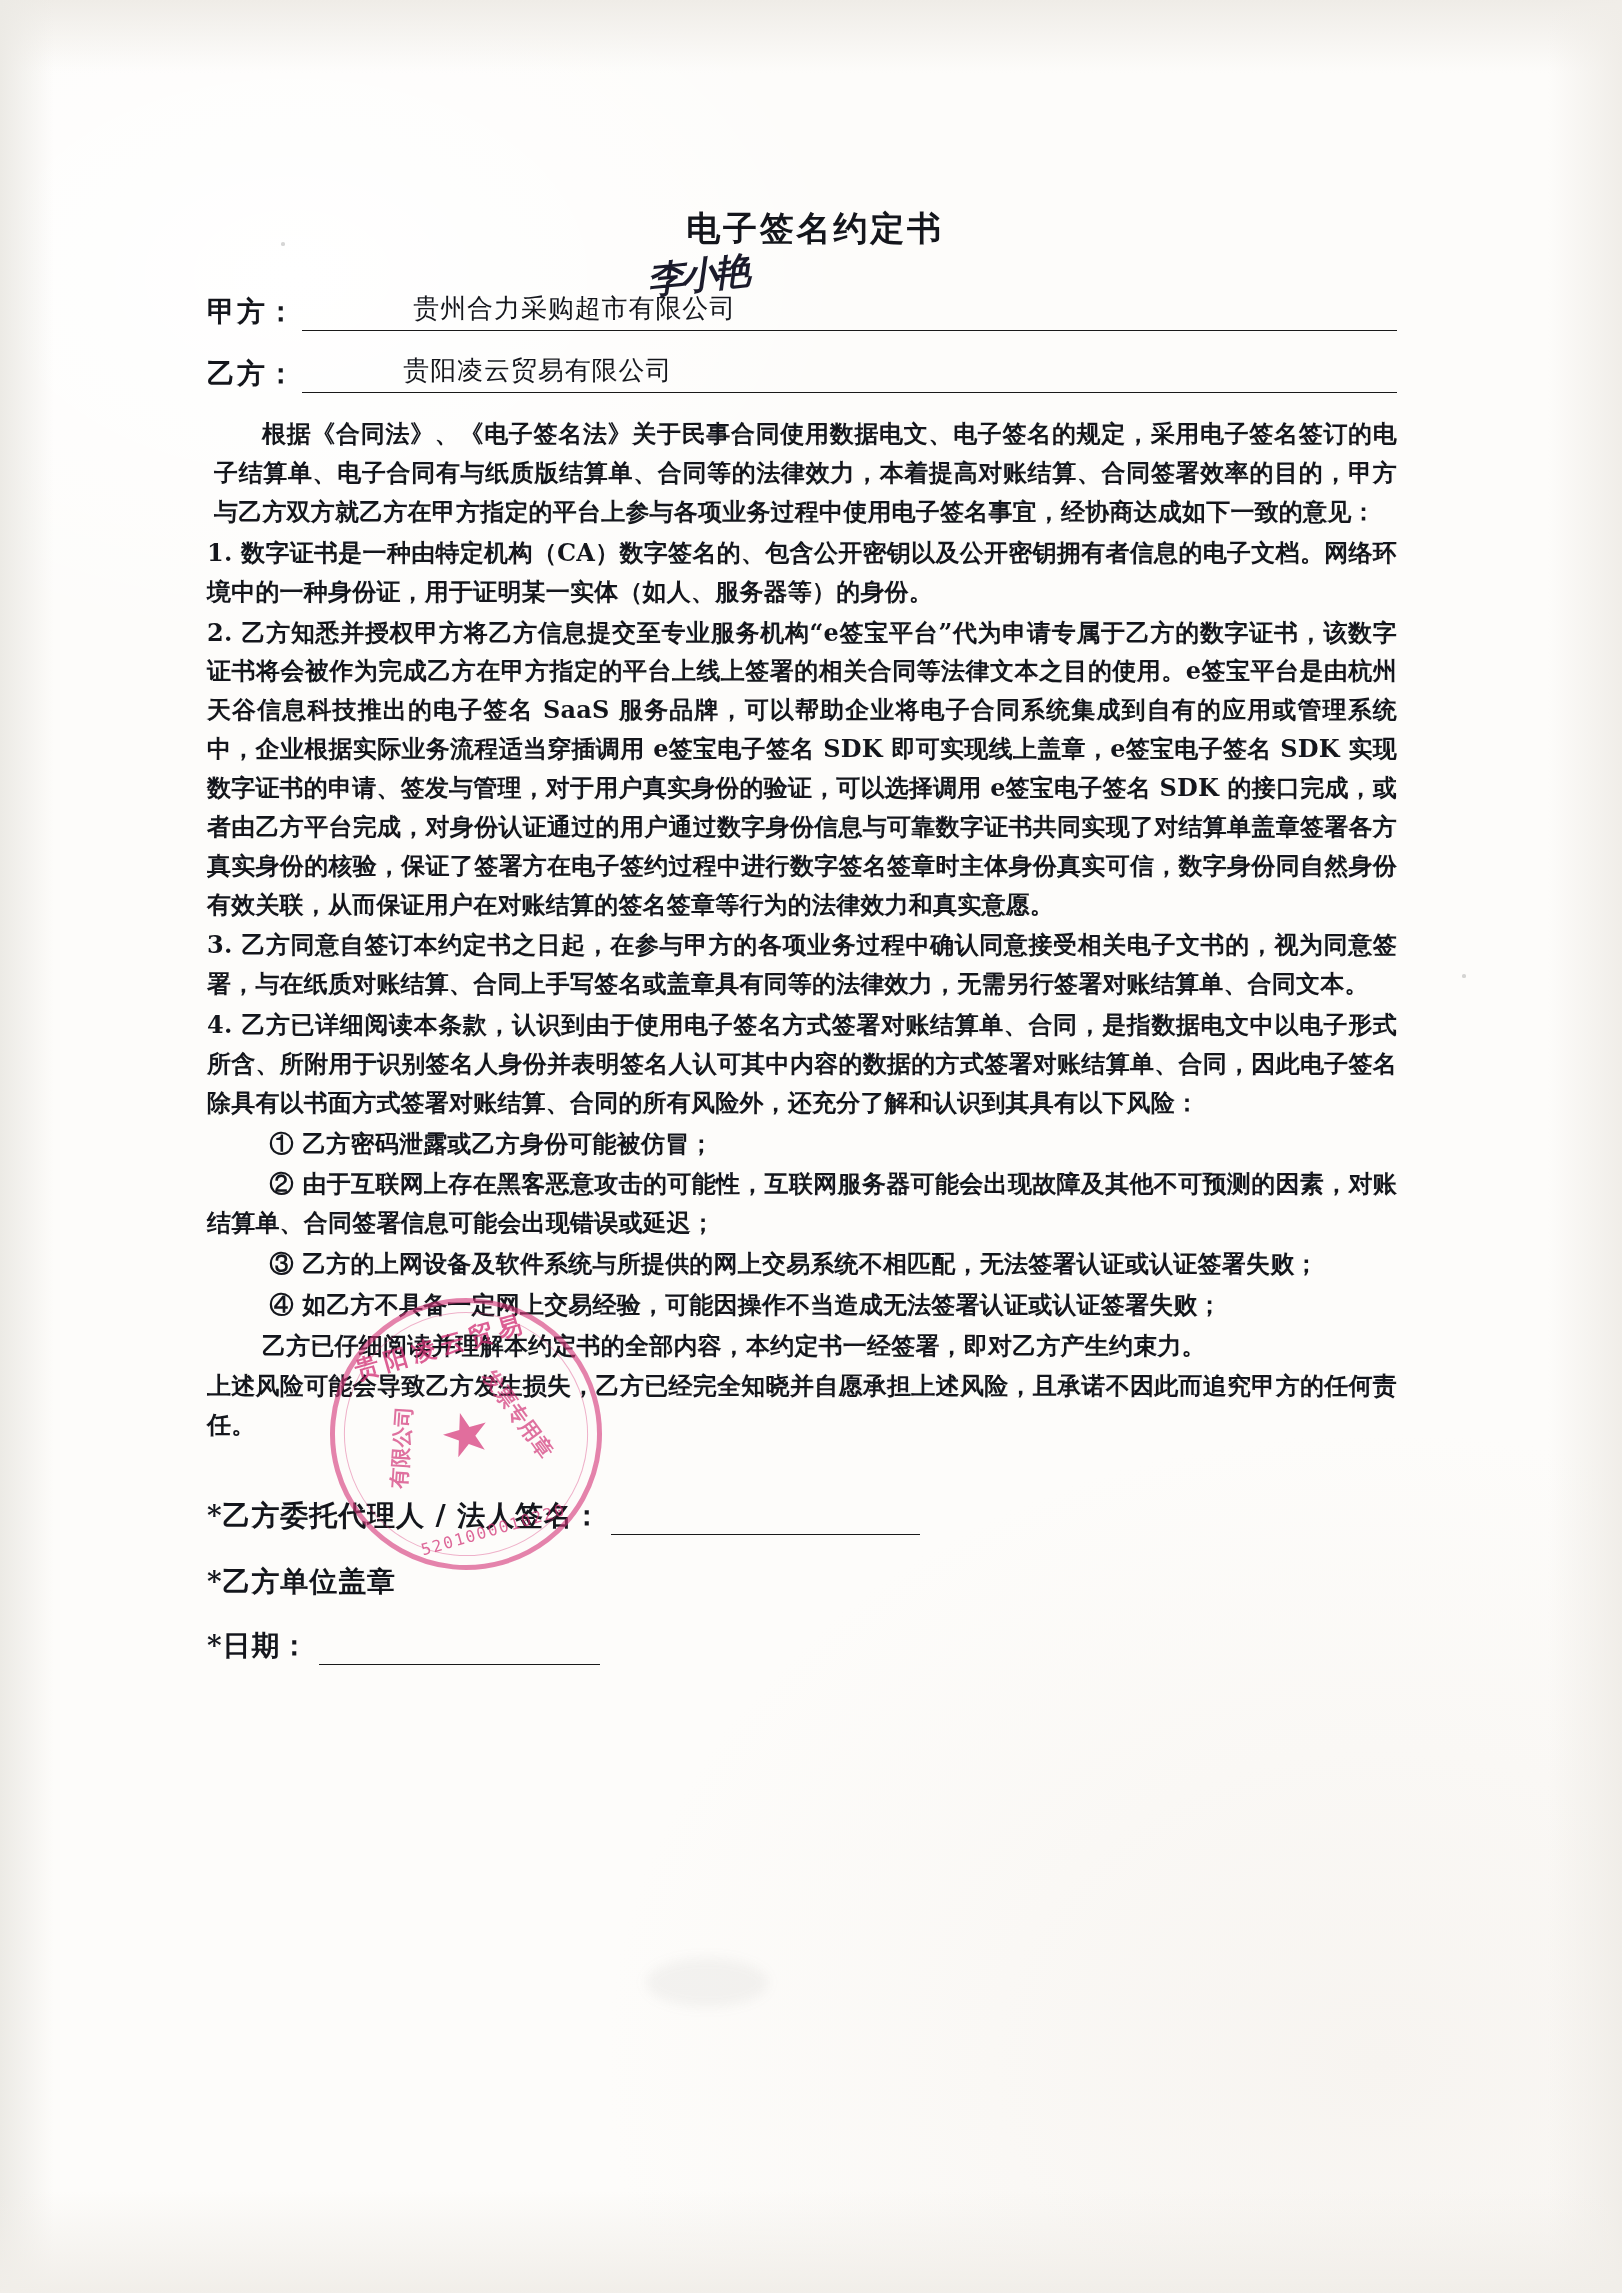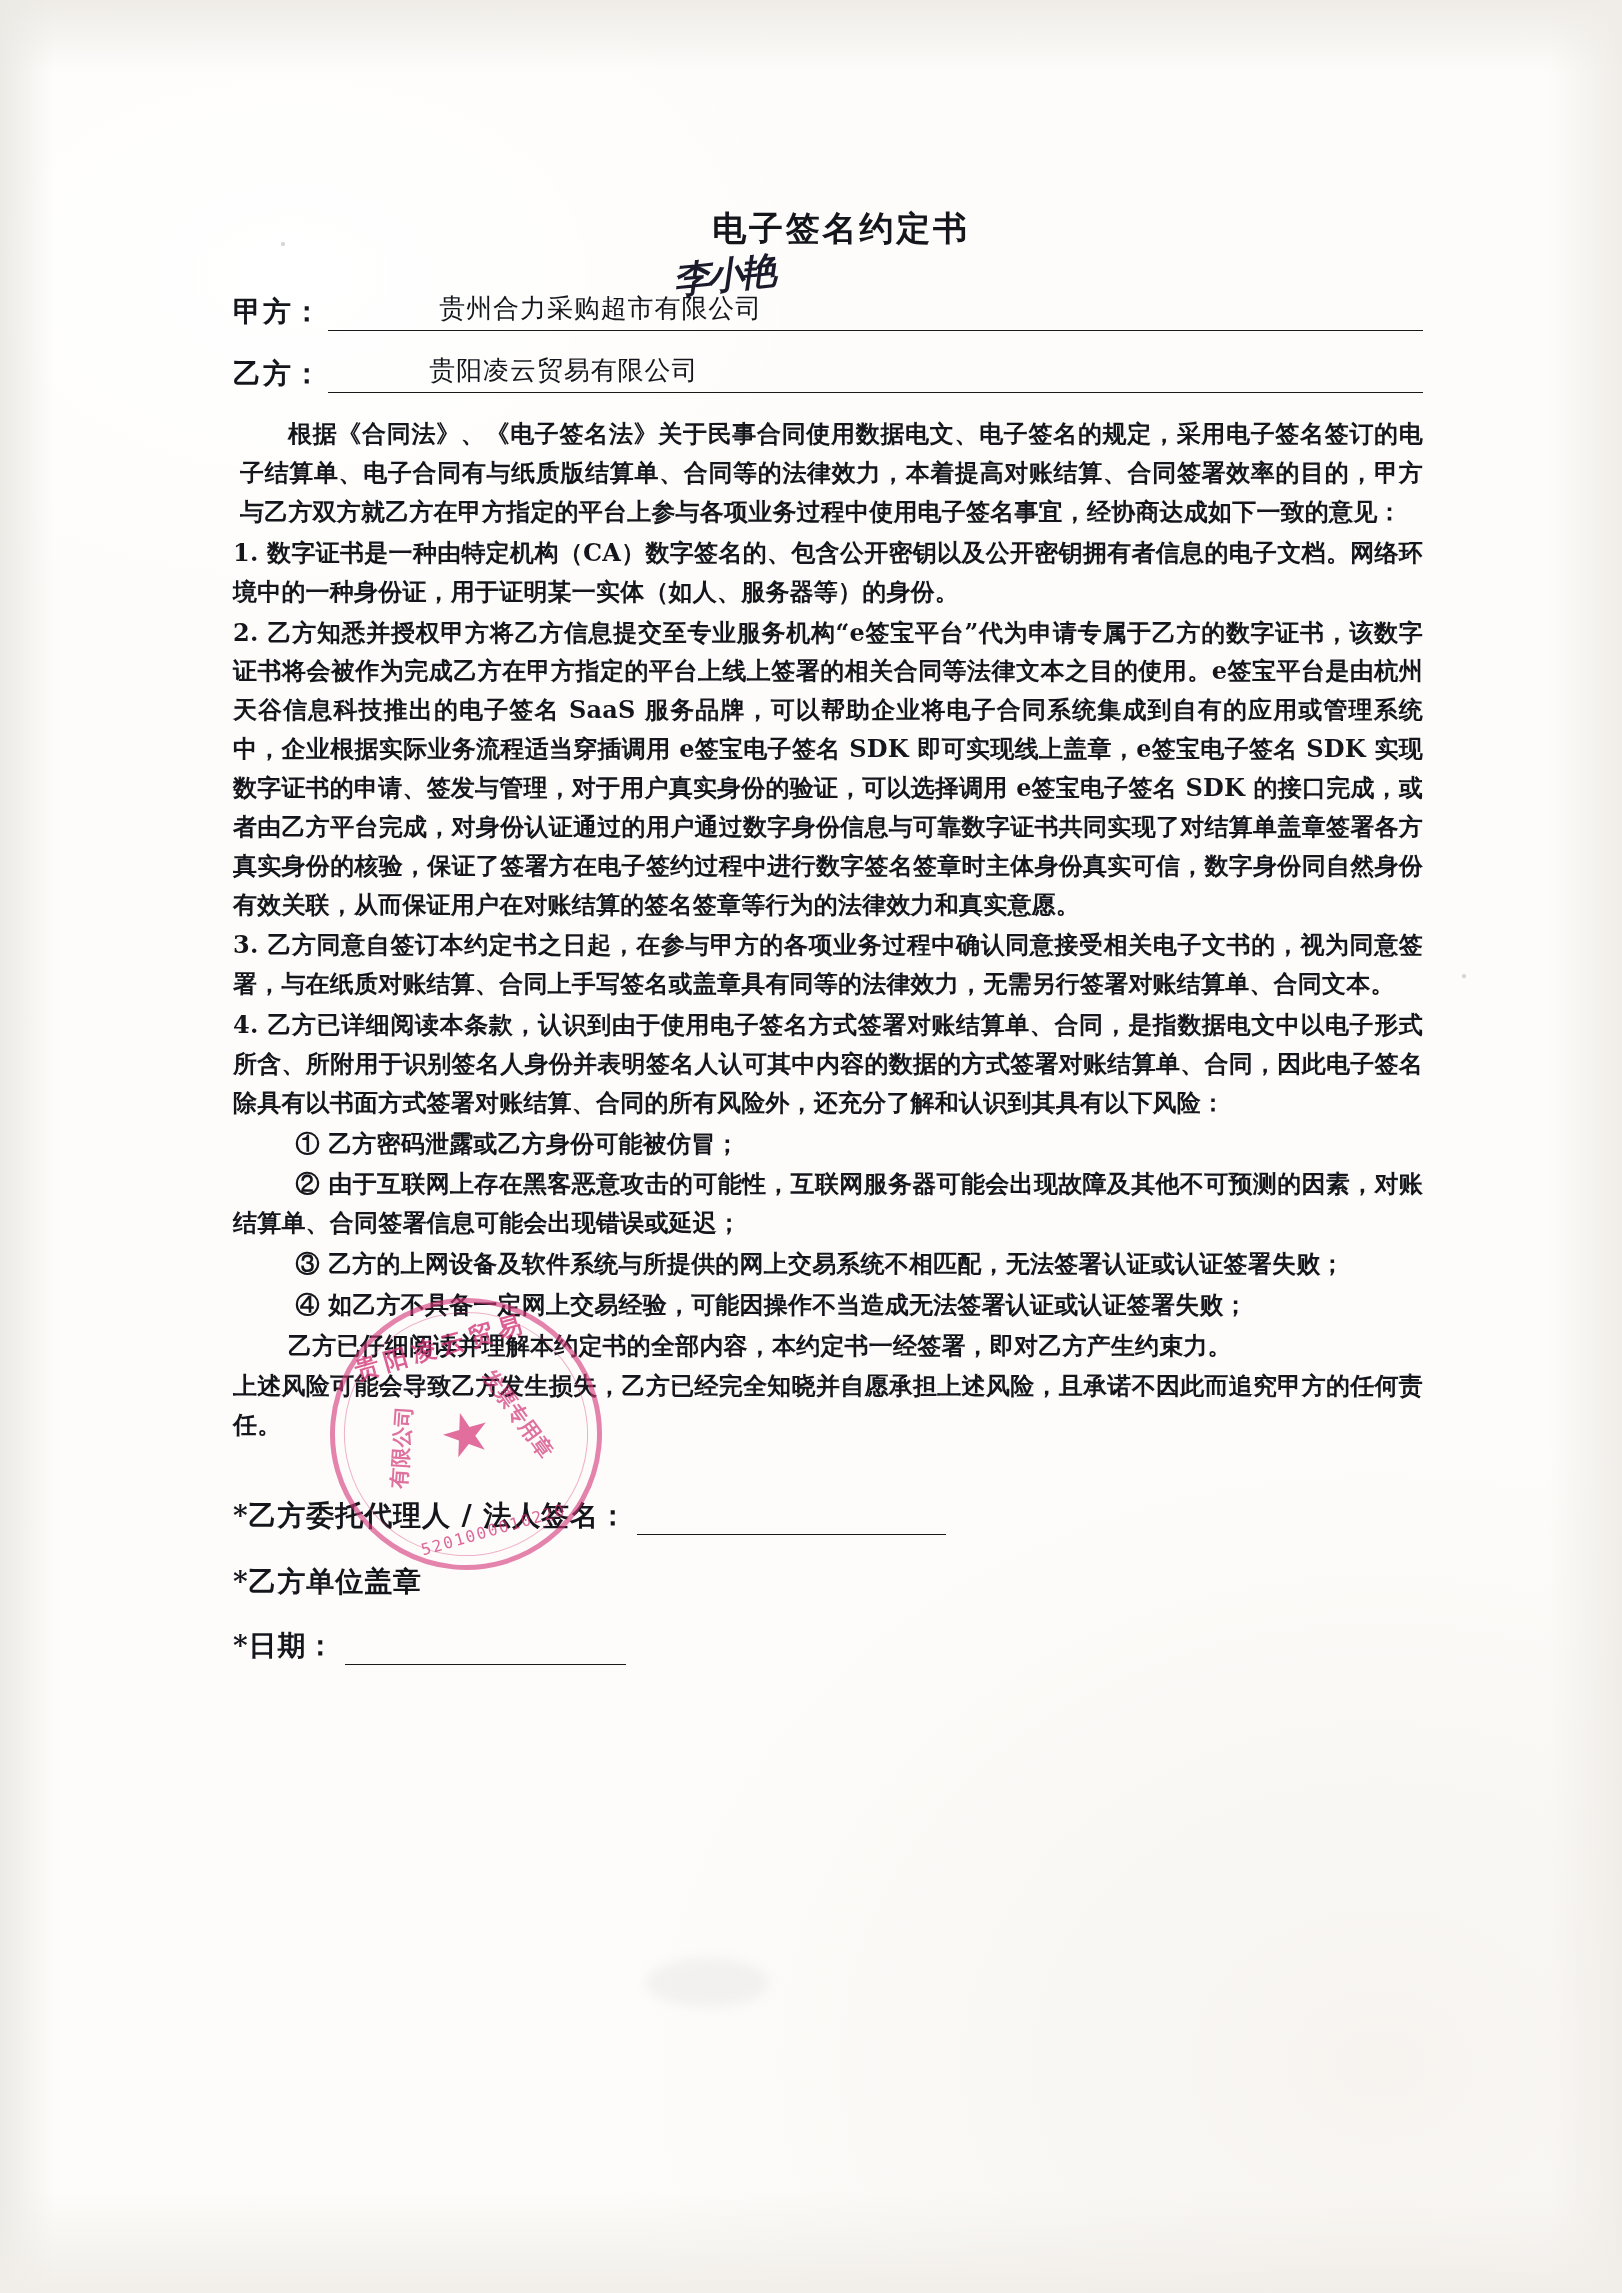--- a/index.html
+++ b/index.html
@@ -34,21 +34,21 @@
     position: absolute; left: 0; right: 0; bottom: 0; height: 103px;
     background: linear-gradient(0deg, #f1eee9 0%, rgba(253,252,250,0) 100%);
   }
   .scan-edge-right {
     position: absolute; right: 0; top: 0; bottom: 0; width: 75px;
     background: linear-gradient(270deg, #f0ede8 0%, rgba(253,252,250,0) 100%);
   }
 
   .content {
     position: absolute;
-    left: 233px;
+    left: 207px;
     top: 206px;
     width: 1190px;
     color: #14161c;
   }
 
   .doc-title {
     text-align: center;
     font-size: 34px;
     font-weight: 700;
     letter-spacing: 2.8px;

